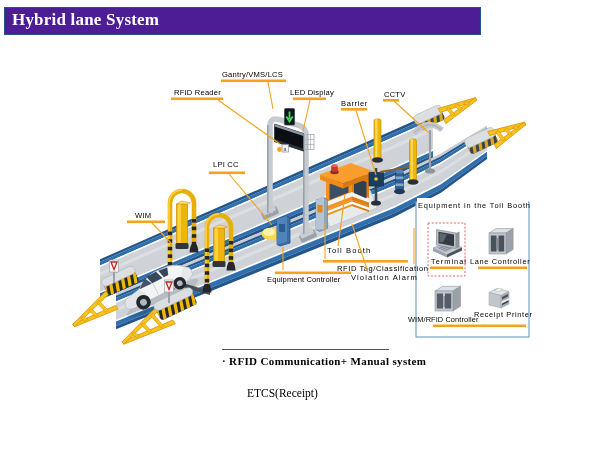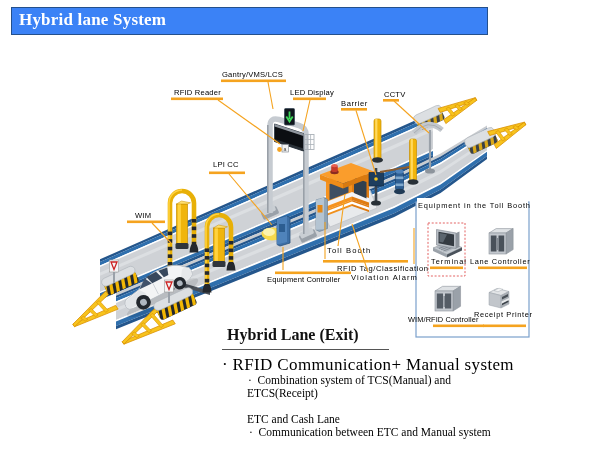--- a/index.html
+++ b/index.html
@@ -1,20 +1,20 @@
 <!DOCTYPE html>
 <html><head><meta charset="utf-8">
 <style>
 html,body{margin:0;padding:0;background:#ffffff;width:600px;height:450px;overflow:hidden}
 #pg{position:relative;width:600px;height:450px;font-family:"Liberation Serif",serif}
-.hdr{position:absolute;left:11px;top:7px;width:475px;height:26px;background:#3b82f6;border:1px solid #24508c}
+.hdr{position:absolute;left:4px;top:7px;width:475px;height:26px;background:#4c1d95;border:1px solid #24508c}
 .hdr span{position:absolute;left:7px;top:2px;color:#fff;font-weight:bold;font-size:17px;letter-spacing:0.2px}
 .t1{position:absolute;left:227px;top:326px;font-weight:bold;font-size:16px;color:#111}
 .t1u{position:absolute;left:222px;top:349px;width:167px;height:1px;background:#555}
-.t2{position:absolute;left:222px;top:355px;font-weight:normal;font-size:17px;letter-spacing:0.35px;color:#000}
+.t2{position:absolute;left:222px;top:355px;font-weight:bold;font-size:11px;letter-spacing:0.35px;color:#000}
 .sb{position:absolute;font-size:11.5px;color:#000;white-space:nowrap}
 </style></head>
 <body>
 <div id="pg">
 <svg width="600" height="450" viewBox="0 0 600 450" style="position:absolute;left:0;top:0">
       <polygon points="100.0,259.3 141.6,240.9 183.2,222.6 224.9,204.2 266.5,185.9 308.1,167.6 349.8,149.2 391.4,130.9 433.0,112.4 433.0,115.4 391.4,133.9 349.8,152.2 308.1,170.5 266.5,188.8 224.9,207.1 183.2,225.3 141.6,243.6 100.0,261.9" fill="#24568c"></polygon>
       <polygon points="100.0,261.9 141.6,243.6 183.2,225.3 224.9,207.1 266.5,188.8 308.1,170.5 349.8,152.2 391.4,133.9 433.0,115.4 433.0,119.4 391.4,138.0 349.8,156.2 308.1,174.4 266.5,192.6 224.9,210.8 183.2,229.0 141.6,247.2 100.0,265.5" fill="#2f6fad"></polygon>
       <polygon points="100.0,265.5 141.6,247.2 183.2,229.0 224.9,210.8 266.5,192.6 308.1,174.4 349.8,156.2 391.4,138.0 433.0,119.4 433.0,121.0 391.4,139.6 349.8,157.8 308.1,175.9 266.5,194.1 224.9,212.3 183.2,230.5 141.6,248.7 100.0,266.9" fill="#ffffff"></polygon>
       <polygon points="100.0,266.9 141.6,248.7 183.2,230.5 224.9,212.3 266.5,194.1 308.1,175.9 349.8,157.8 391.4,139.6 433.0,121.0 433.0,149.3 391.4,168.2 349.8,185.9 308.1,203.5 266.5,221.2 224.9,238.9 183.2,256.6 141.6,274.2 100.0,291.9" fill="#cfd2d6"></polygon>
       <polygon points="100.0,272.5 141.6,254.4 183.2,236.3 224.9,218.3 266.5,200.2 308.1,182.1 349.8,164.1 391.4,146.0 433.0,127.4 433.0,131.1 391.4,149.8 349.8,167.8 308.1,185.8 266.5,203.8 224.9,221.8 183.2,239.8 141.6,257.8 100.0,275.8" fill="#dcdfe2"></polygon>
@@ -318,19 +318,15 @@
       <rect x="275" y="271.5" width="76" height="2.6" fill="#f5a31f"></rect>
       <text x="351" y="280" font-family="Liberation Sans, sans-serif" font-size="7.6" fill="#000" letter-spacing="1.1" font-weight="normal" text-anchor="start">Violation Alarm</text>
       <text x="267" y="282" font-family="Liberation Sans, sans-serif" font-size="7.6" fill="#000" letter-spacing="0.1" font-weight="normal" text-anchor="start">Equipment Controller</text>
       <line x1="414" y1="228" x2="414" y2="264" stroke="#f5a31f" stroke-width="1.1"></line>
       <line x1="352" y1="224" x2="368" y2="272" stroke="#f5a31f" stroke-width="1.1"></line>
       <line x1="283" y1="247" x2="283" y2="270" stroke="#f5a31f" stroke-width="1.1"></line>
     </svg>
 <div class="hdr">
       <span>Hybrid lane System</span>
     </div>
-<div class="t1">Hybrid Lane (Exit)</div>
 <div class="t1u"></div>
 <div class="t2">· RFID Communication+ Manual system</div>
-<div class="sb" style="left:248px;top:374px">·&nbsp;&nbsp;Combination system of TCS(Manual) and</div>
 <div class="sb" style="left:247px;top:386.5px">ETCS(Receipt)</div>
-<div class="sb" style="left:247px;top:412.5px">ETC and Cash Lane</div>
-<div class="sb" style="left:249px;top:425.5px">·&nbsp;&nbsp;Communication between ETC and Manual system</div>
 </div>
 </body></html>

